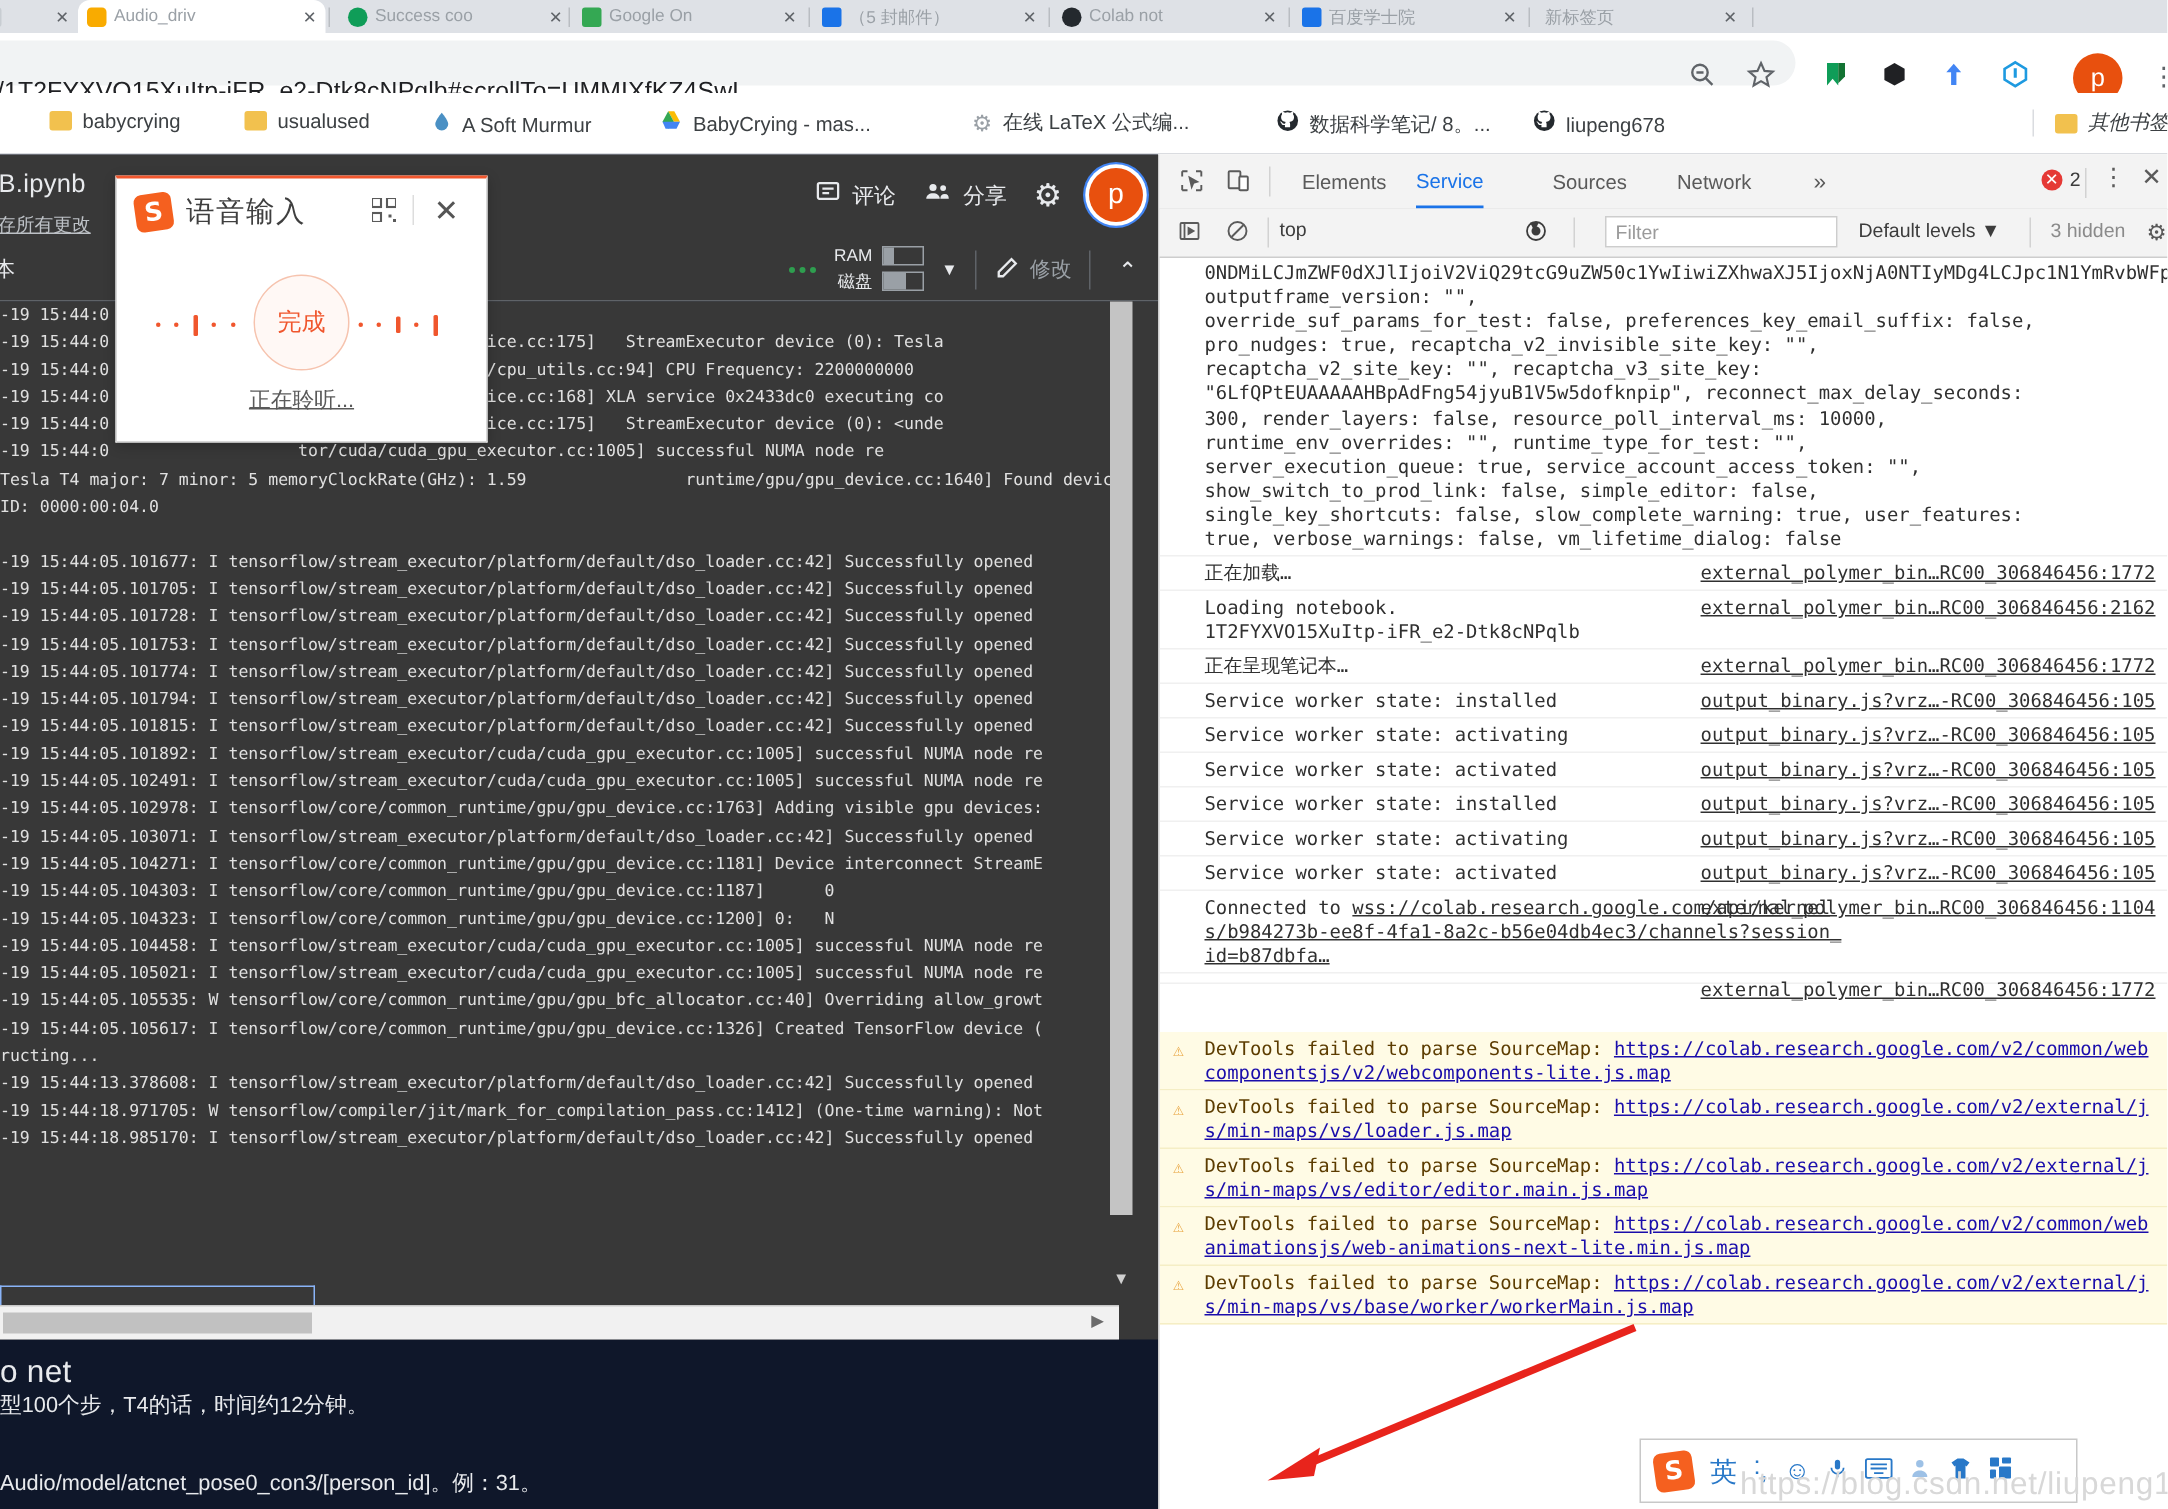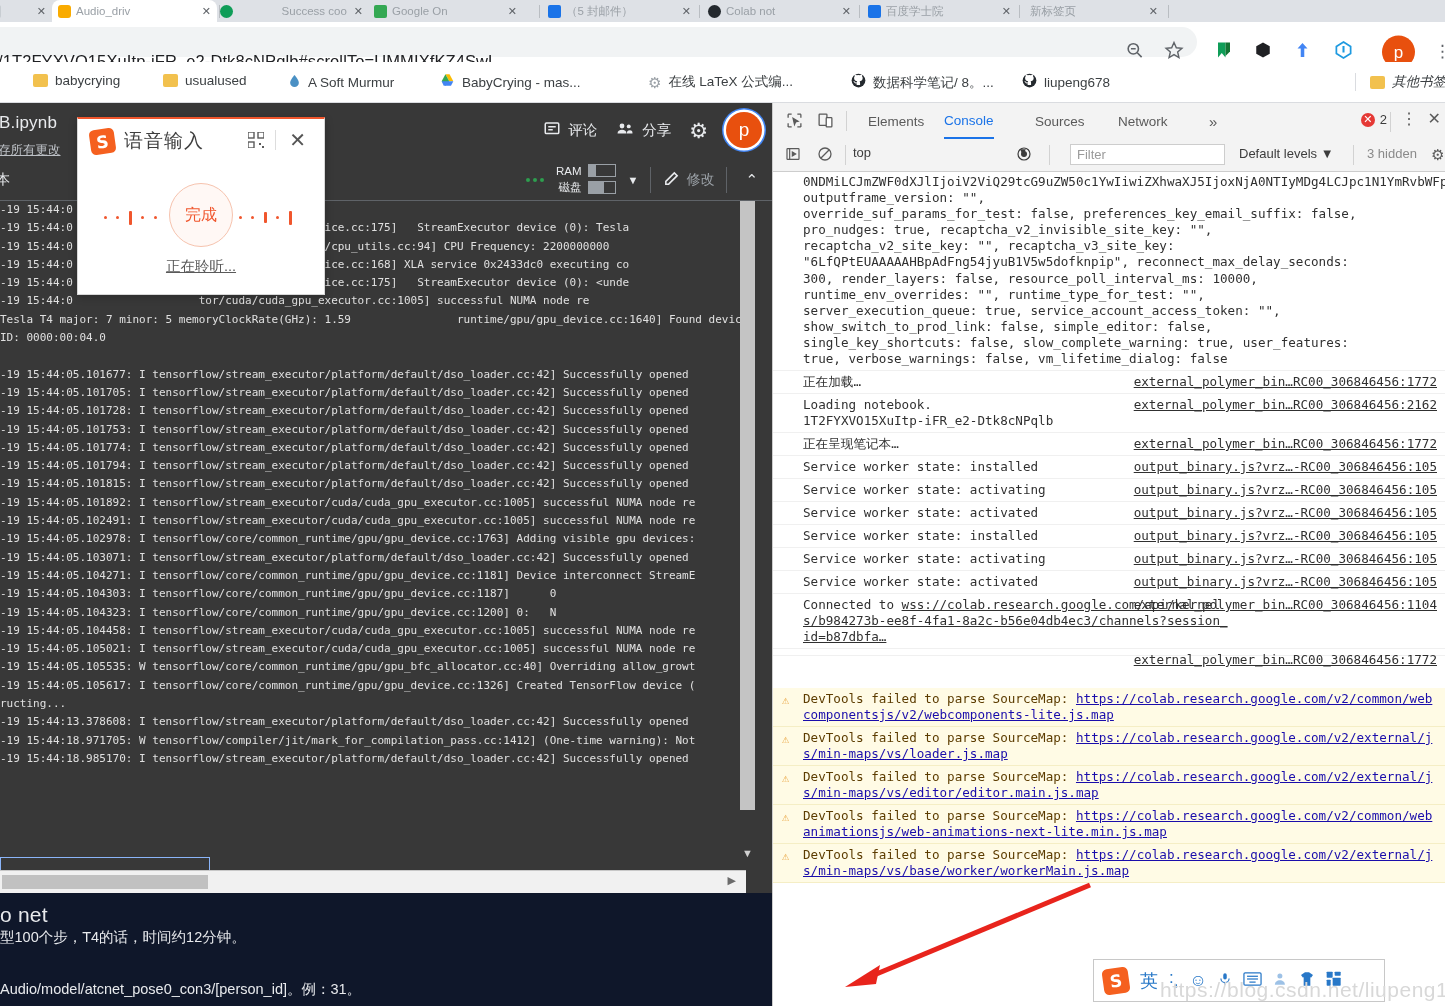--- a/index.html
+++ b/index.html
@@ -141,27 +141,27 @@
       <span class="favicon" style="background:#c8cdd2;"></span>
       <span class="tlabel"></span>
       <span class="tclose">✕</span>
     </div>
     <div class="tab active" style="left:52px;width:165px;">
       <span class="favicon" style="background:#f9ab00;border-radius:3px;"></span>
       <span class="tlabel" style="color:#9aa0a6;">Audio_driv</span>
       <span class="tclose">✕</span>
     </div>
     <div class="tabsep" style="left:219px;"></div>
-    <div class="tab" style="left:214px;width:155px;text-align:right;">
+    <div class="tab" style="left:226px;width:155px;">
       <span class="favicon" style="background:#0f9d58;border-radius:50%;"></span>
       <span class="tlabel" style="color:#9aa0a6;">Success coo</span>
       <span class="tclose">✕</span>
     </div>
     <div class="tabsep" style="left:379px;"></div>
-    <div class="tab" style="left:368px;width:155px;justify-content:center;">
+    <div class="tab" style="left:382px;width:155px;justify-content:center;">
       <span class="favicon" style="background:#34a853;"></span>
       <span class="tlabel" style="color:#9aa0a6;">Google On</span>
       <span class="tclose">✕</span>
     </div>
     <div class="tabsep" style="left:539px;"></div>
     <div class="tab" style="left:542px;width:155px;">
       <span class="favicon" style="background:#1a73e8;"></span>
       <span class="tlabel" style="color:#9aa0a6;">（5 封邮件）</span>
       <span class="tclose">✕</span>
     </div>
@@ -424,21 +424,21 @@
         </svg>
       </span>
       <span class="dt-icn" style="left:44px;">
         <svg width="17" height="17" viewBox="0 0 24 24" fill="none" stroke="#5a5a5a" stroke-width="1.8">
           <rect x="3" y="3" width="11" height="16" rx="1"></rect>
             <rect x="13" y="8" width="8" height="13" rx="1" fill="#fff"></rect>
         </svg>
       </span>
       <span class="subsep" style="left:73px;top:8px;"></span>
       <span class="dt-tab" style="left:95px;">Elements</span>
-      <span class="dt-tab sel" style="left:171px;">Console</span>
+      <span class="dt-tab sel" style="left:171px;">Service</span>
       <span class="dt-tab" style="left:262px;">Sources</span>
       <span class="dt-tab" style="left:345px;">Network</span>
       <span class="dt-tab" style="left:436px;font-size:15px;">»</span>
       <span class="dt-err">
         <span class="errdot">✕</span>
         <span>2</span>
       </span>
       <span class="subsep" style="left:617px;top:9px;"></span>
       <span class="kebab">⋮</span>
       <span class="kebab" style="right:4px;">✕</span>

